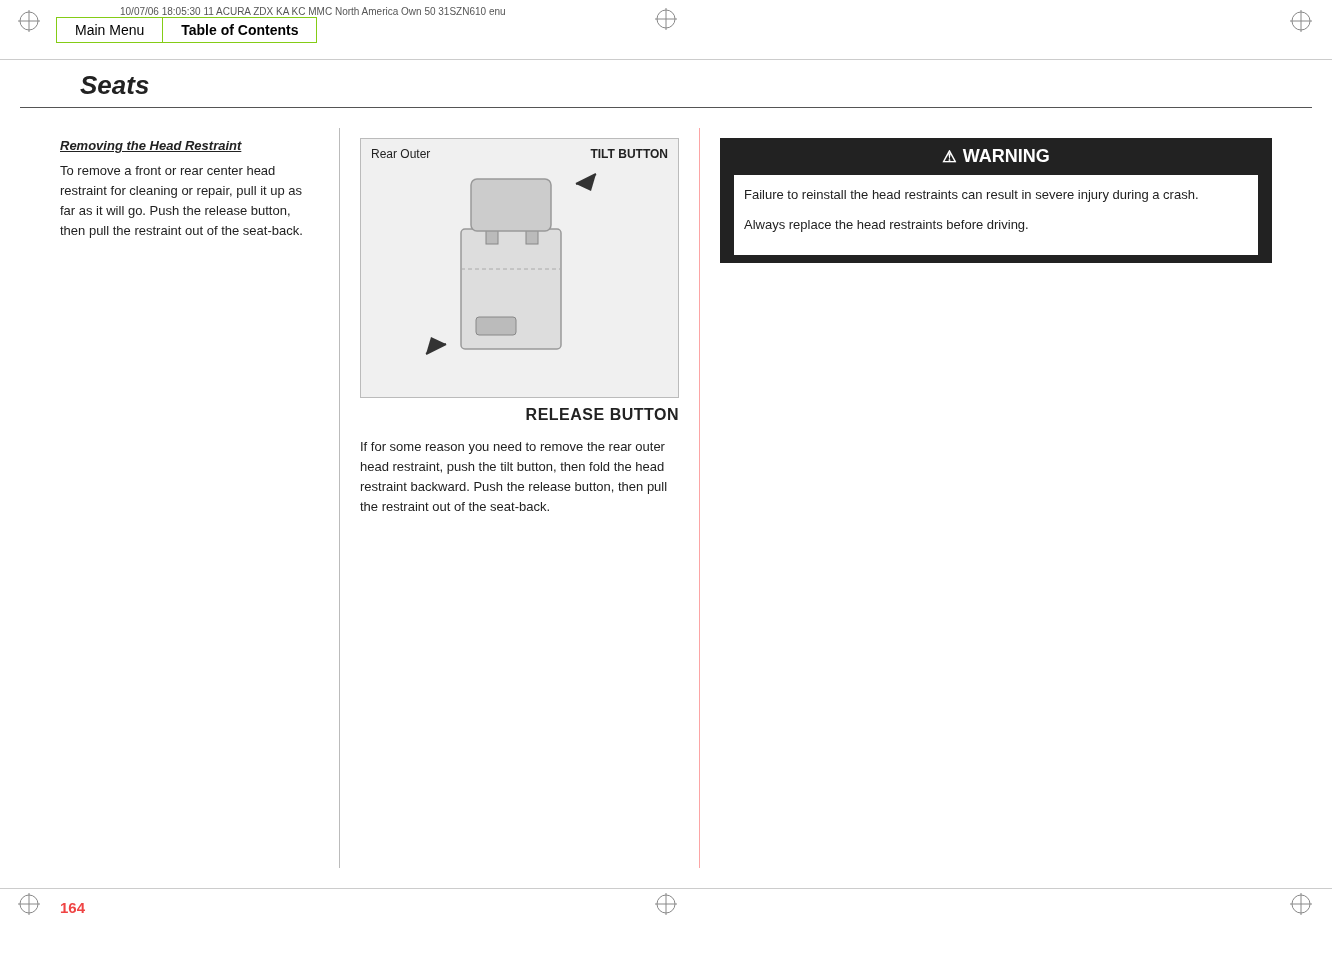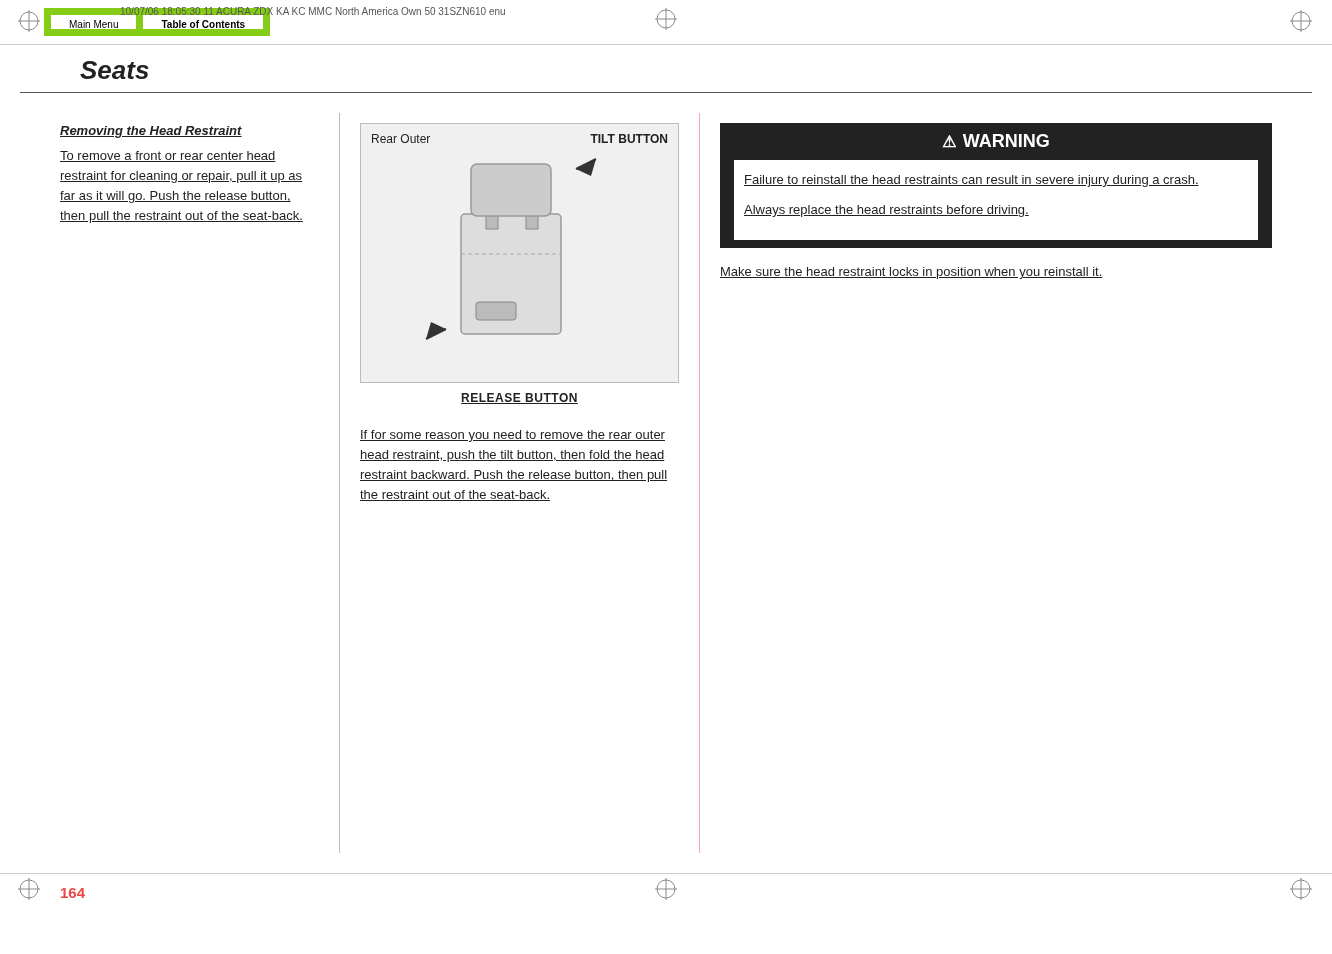--- a/index.html
+++ b/index.html
@@ -9,45 +9,46 @@
       font-size: 13px;
       color: #222;
       width: 1332px;
       min-height: 954px;
       position: relative;
     }
 
     
     .top-bar {
       display: flex;
-      padding: 8px 4px;
+      align-items: center;
+      padding: 8px 16px;
       border-bottom: 1px solid #ccc;
       position: relative;
-      height: 45px;
+      height: 60px;
     }
 
     .crosshair-top-left {
       position: absolute;
       left: 18px;
       top: 10px;
       width: 22px;
       height: 22px;
     }
 
     .nav-buttons {
       display: flex;
       margin-left: 40px;
       gap: 0;
     }
 
     .nav-btn {
-      border: 7px solid #84cc16;
+      border: 1px solid #84cc16;
       padding: 4px 18px;
       background: #fff;
-      font-size: 10px;
+      font-size: 14px;
       cursor: pointer;
     }
 
     .nav-btn:first-child {
       border-right: none;
     }
 
     .nav-btn.active {
       background: #fff;
       font-weight: bold;
@@ -87,21 +88,20 @@
       font-style: italic;
       color: #222;
     }
 
     
     .main-content {
       display: flex;
       padding: 20px 40px 20px 60px;
       gap: 0;
       min-height: 780px;
-      text-decoration: underline;
     }
 
     
     .left-col {
       flex: 0 0 280px;
       padding-right: 20px;
       padding-top: 10px;
       border-right: 1px solid #bbb;
     }
 
@@ -147,25 +147,25 @@
       position: absolute;
       top: 8px;
       right: 10px;
       font-size: 12px;
       font-weight: bold;
       color: #222;
       text-align: right;
     }
 
     .diagram-label-release {
-      text-align: center;
-      font-size: 12px;
+      text-align: right;
+      font-size: 16px;
       font-weight: bold;
       letter-spacing: 0.5px;
-      margin-bottom: 20px;
+      margin-bottom: 13px;
     }
 
     .mid-body {
       font-size: 13px;
       line-height: 1.55;
       margin-top: 6px;
     }
 
     
     .right-col {
@@ -336,21 +336,20 @@
       <div class="warning-header">
         <span class="warning-icon">⚠</span>
         <span>WARNING</span>
       </div>
       <div class="warning-body">
         <div class="warning-para">Failure to reinstall the head restraints can result in severe injury during a crash.</div>
         <div class="warning-para">Always replace the head restraints before driving.</div>
       </div>
     </div>
     <div class="right-body">
-      <div class="right-para">Make sure the head restraint locks in position when you reinstall it.</div>
     </div>
   </div>
 
 </div>
 
 <div class="bottom-area">
   <div class="crosshair-bottom-left">
     <svg width="22" height="22" viewBox="0 0 22 22">
       <circle cx="11" cy="11" r="9" fill="none" stroke="#888" stroke-width="1"></circle>
       <line x1="11" y1="0" x2="11" y2="22" stroke="#888" stroke-width="1"></line>

